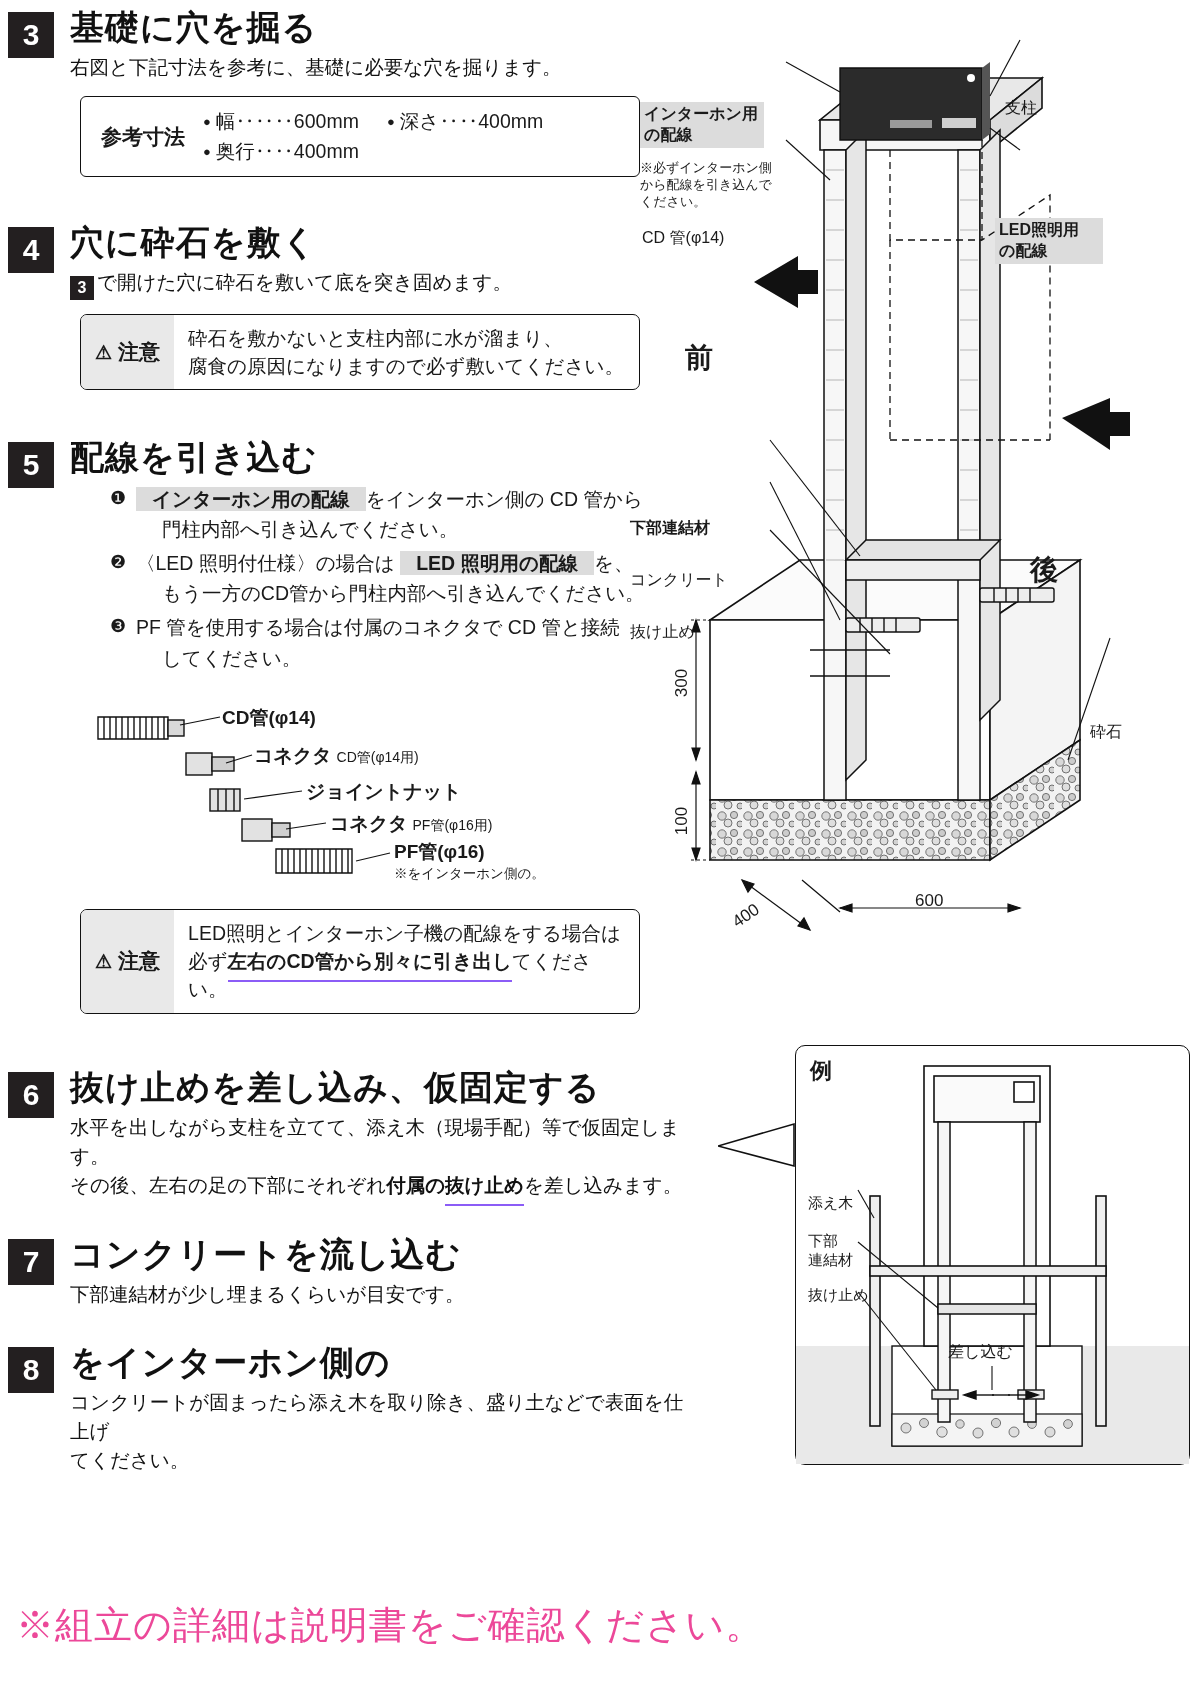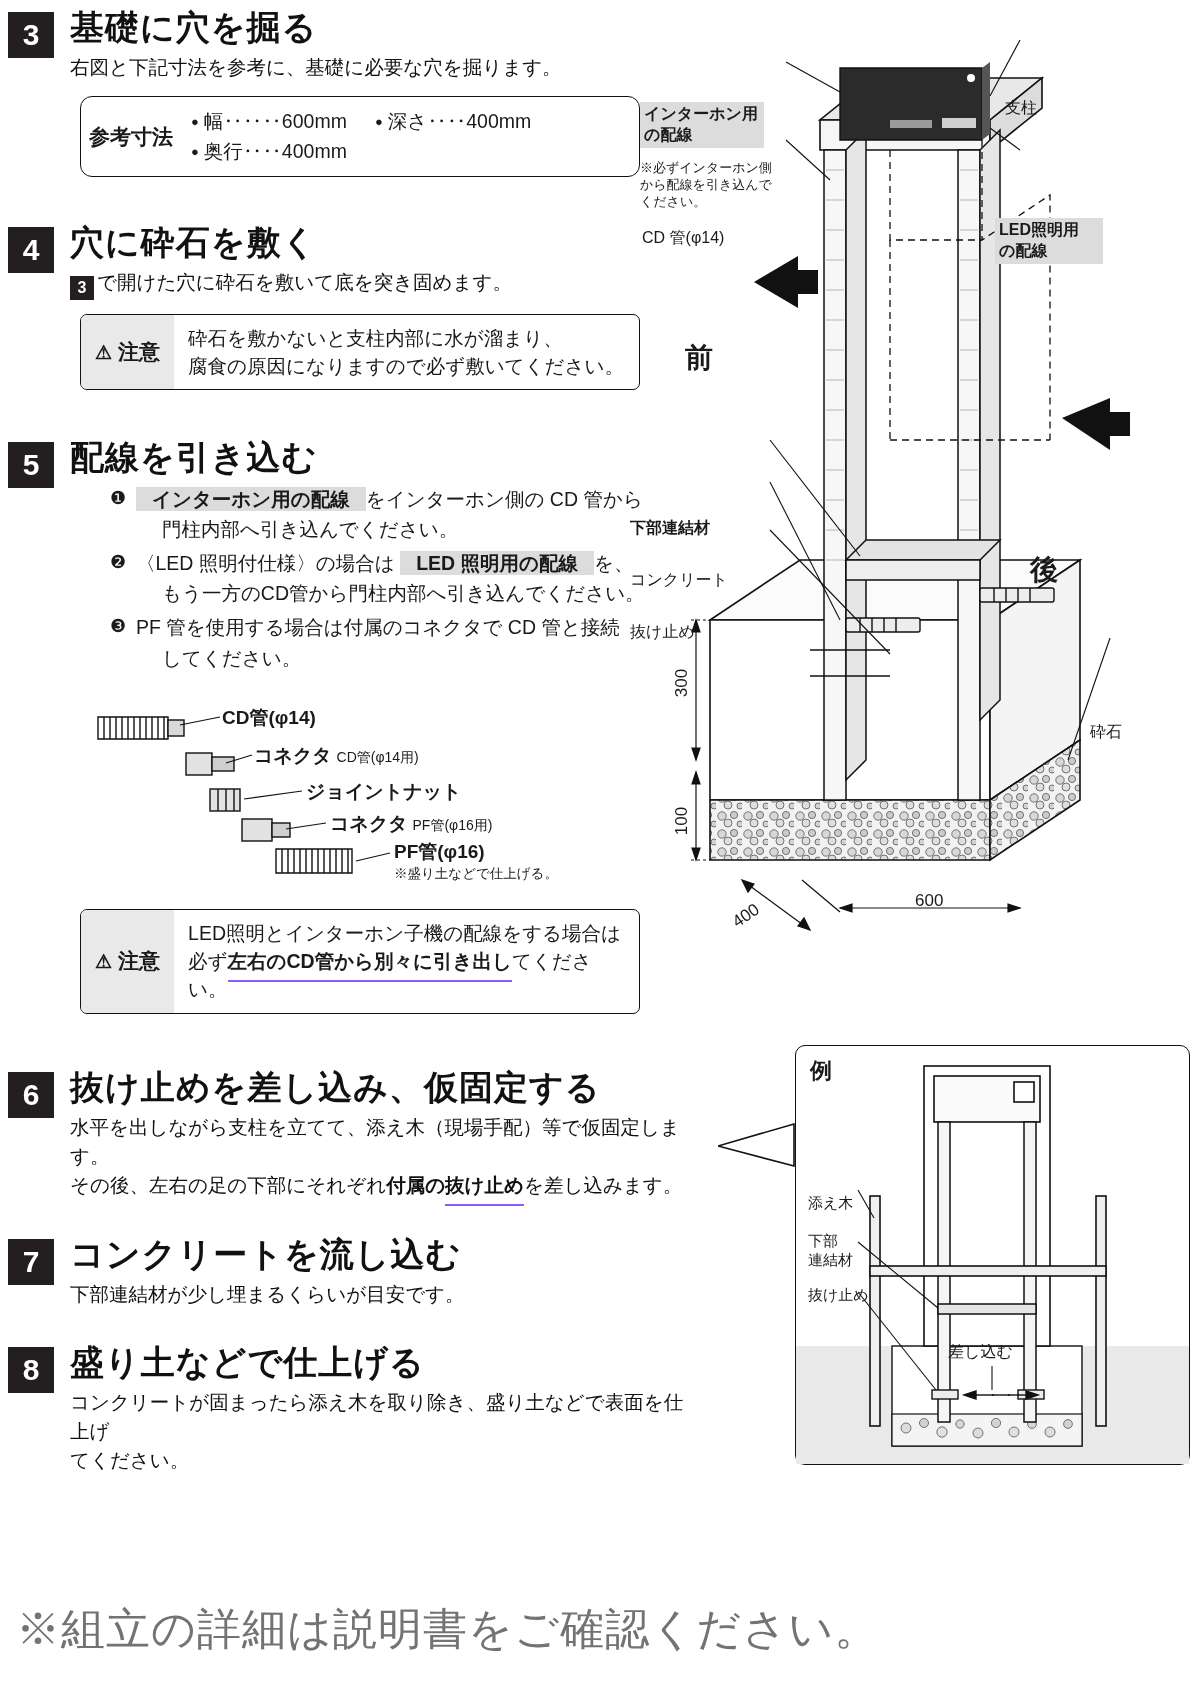--- a/index.html
+++ b/index.html
@@ -27,22 +27,22 @@
     font-family:"Liberation Sans", sans-serif;
   }
   .step-title {
     font-size:34px; font-weight:bold; letter-spacing:1px;
     line-height:1.15; margin:0 0 6px 0; color:#111;
   }
   .step-body { font-size:19.5px; line-height:1.5; color:#111; }
 
   
   .spec-box {
-    border:1.6px solid #111; border-radius:12px;
-    margin:14px 0 0 10px; padding:10px 8px;
+    border:1.6px solid #111; border-radius:6px;
+    margin:14px 0 0 10px; padding:10px 20px;
     width:560px;
     display:flex; align-items:center; gap:18px;
   }
   .spec-label { font-size:21px; font-weight:bold; white-space:nowrap; }
   .spec-items { font-size:19.5px; line-height:1.5; }
   .spec-row { display:flex; gap:28px; }
   .bullet::before { content:"\25CF"; font-size:13px; vertical-align:2px; margin-right:5px; }
 
   
   .inline-num {
@@ -92,21 +92,21 @@
   .example-box {
     position:absolute; left:795px; top:1045px; width:395px; height:420px;
     border:1.6px solid #111; border-radius:10px; background:#fff;
   }
   .example-title { position:absolute; left:14px; top:10px; font-size:22px; font-weight:bold; }
   .ex-lbl { position:absolute; font-size:15px; white-space:nowrap; line-height:1.25; }
 
   
   .footer {
     position:absolute; left:16px; top:1600px;
-    font-size:44px; letter-spacing:1px; color:#737373;
+    font-size:38px; letter-spacing:1px; color:#ec4899;
   }
 
   svg { display:block; }
 </style>
 </head>
 <body>
 
 <div class="page">
 
   <div class="left-col">
@@ -243,21 +243,21 @@
           <b>コネクタ</b> <span class="sub">CD管(φ14用)</span>
         </div>
         <div class="lbl" style="left:216px; top:88px;">
           <b>ジョイントナット</b>
         </div>
         <div class="lbl" style="left:240px; top:120px;">
           <b>コネクタ</b> <span class="sub">PF管(φ16用)</span>
         </div>
         <div class="lbl" style="left:304px; top:148px;">
           <b>PF管(φ16)</b>
-          <div class="note-s">※盛り土などで仕上げる。</div>
+          <div class="note-s">※をインターホン側の。</div>
         </div>
       </div>
 
       <div class="caution" style="margin-top:18px;">
         <div class="caution-head">
           <span class="tri">⚠</span>
           <span>注意</span>
         </div>
         <div class="caution-body">
           <div>LED照明とインターホン子機の配線をする場合は</div>
@@ -280,21 +280,21 @@
     </div>
 
     <div class="step" style="margin-top:34px;">
       <div class="step-num">7</div>
       <div class="step-title">コンクリートを流し込む</div>
       <div class="step-body">下部連結材が少し埋まるくらいが目安です。</div>
     </div>
 
     <div class="step" style="margin-top:34px;">
       <div class="step-num">8</div>
-      <div class="step-title">盛り土などで仕上げる</div>
+      <div class="step-title">をインターホン側の</div>
       <div class="step-body">
         <div>コンクリートが固まったら添え木を取り除き、盛り土などで表面を仕上げ</div>
         <div>てください。</div>
       </div>
     </div>
   </div>
 
   <div class="right-col">
     <svg width="510" height="1040" viewBox="0 0 510 1040">
       <defs>

